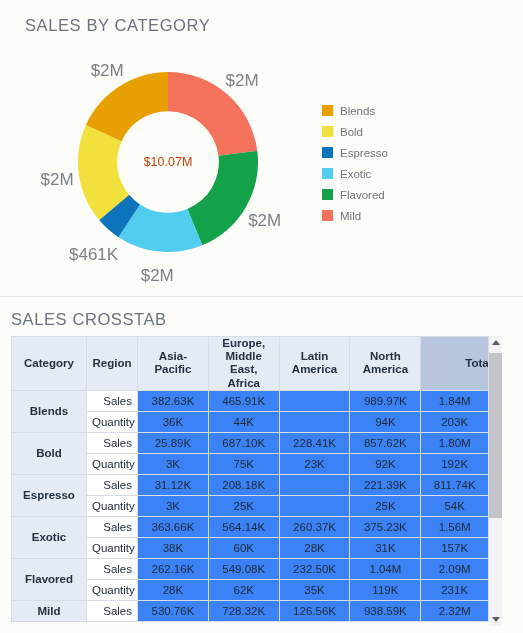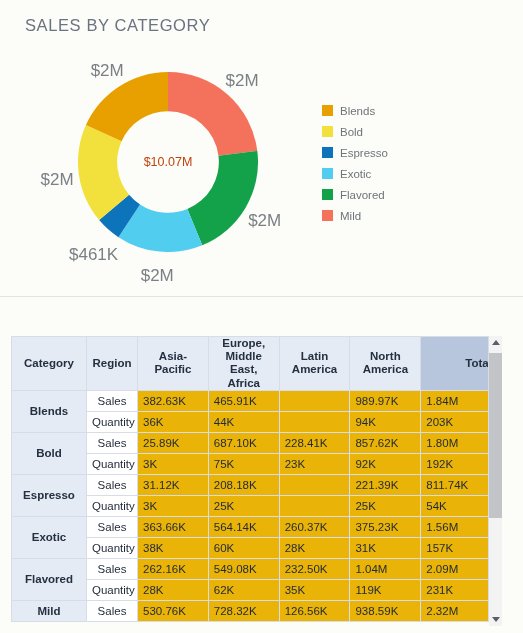--- a/index.html
+++ b/index.html
@@ -134,25 +134,25 @@
   }
   td.cat-cell {
     background: #e4ebf4;
     color: #243041;
     font-weight: bold;
     text-align: center;
     vertical-align: middle;
   }
   td.region-cell {
     background: #ffffff;
+    text-align: right;
+  }
+  td.num-cell {
+    background: #3b82f6;
     text-align: center;
-  }
-  td.num-cell {
-    background: #eab308;
-    text-align: left;
   }
   col.c-category { width: 72px; }
   col.c-region   { width: 49px; }
   col.c-data     { width: 68px; }
   col.c-total    { width: 65px; }
 
   
   #vscroll {
     position: absolute;
     left: 489px;
@@ -240,20 +240,21 @@
       </div>
       <div class="legend-row">
         <span class="legend-swatch" style="background: rgb(244, 113, 91);"></span>
         <span class="legend-label">Mild</span>
       </div>
     </div>
 </div>
 
 <div class="panel" id="table-panel">
 
+  <div class="panel-title" id="table-title">SALES CROSSTAB</div>
 
   <div id="grid">
     <table class="crosstab">
       <colgroup>
         <col class="c-category">
           <col class="c-region">
         <col class="c-data">
           <col class="c-data">
           <col class="c-data">
           <col class="c-data">

